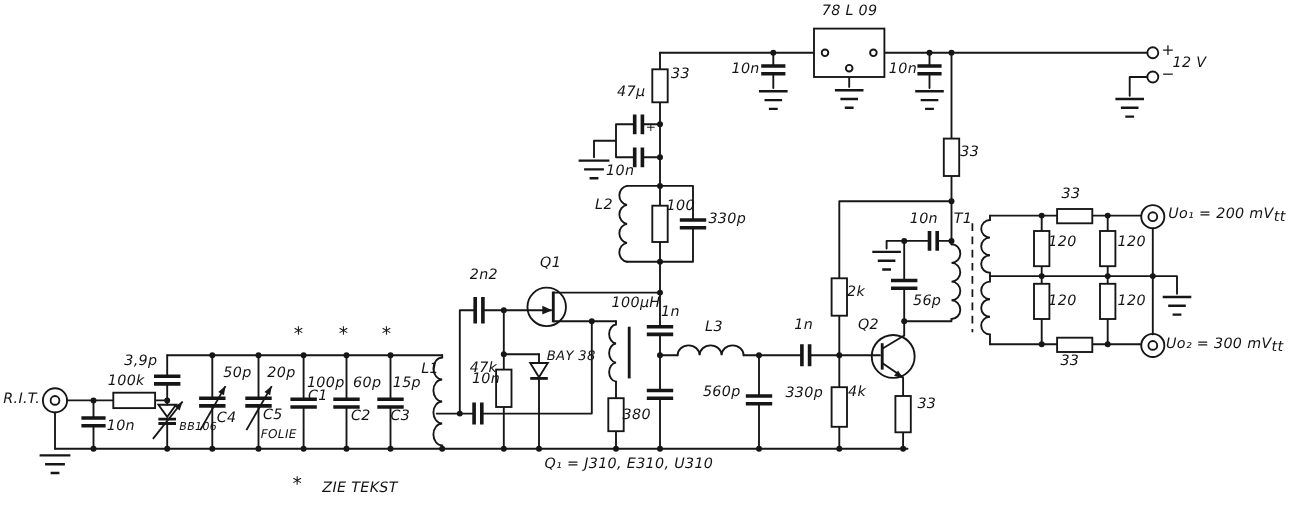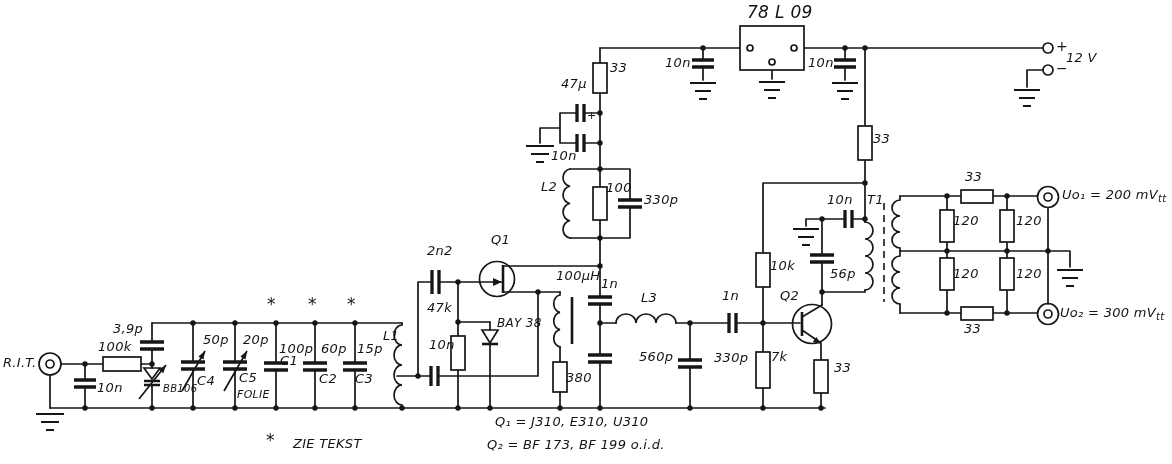--- a/index.html
+++ b/index.html
@@ -3,22 +3,22 @@
 <meta charset="utf-8">
 <title>VFO Schematic</title>
 <style>
   html,body{margin:0;padding:0;background:#ffffff;}
   .canvas{position:relative;width:1172px;height:464px;background:#ffffff;overflow:hidden;
           font-family:"DejaVu Sans",sans-serif;}
   svg.art{position:absolute;left:0;top:0;}
   .lbl{position:absolute;font:italic 13px "DejaVu Sans",sans-serif;color:#141414;
        white-space:nowrap;letter-spacing:.3px;line-height:1;}
   .s10{font-size:10px}.s11{font-size:11px}.s12{font-size:12px}
-  .s14{font-size:14px}.s15{font-size:17px}.s17{font-size:17px;font-style:normal}
-  .sub{font-size:10px;vertical-align:-3px}
+  .s14{font-size:14px}.s15{font-size:13px}.s17{font-size:17px;font-style:normal}
+  .sub{font-size:13px;vertical-align:-3px}
   .wire{stroke:#161616;stroke-width:1.7;fill:none;stroke-linecap:round}
   .thick{stroke:#161616;stroke-width:3.3;fill:none;stroke-linecap:butt}
   .mid{stroke:#161616;stroke-width:2.6;fill:none;stroke-linecap:butt}
   .box{fill:#ffffff;stroke:#161616;stroke-width:1.7}
   .dot{fill:#161616}
   .sym{fill:none;stroke:#161616;stroke-width:1.7}
   .fillb{fill:#161616;stroke:none}
   .gnd{stroke:#161616;stroke-width:2.2;fill:none}
   .dash{stroke:#161616;stroke-width:1.6;fill:none;stroke-dasharray:7 5}
 </style>
@@ -274,21 +274,21 @@
 <span class="lbl" style="left:321px;top:342px">60p</span>
 <span class="lbl" style="left:319px;top:372px">C2</span>
 <span class="lbl" style="left:357px;top:342px">15p</span>
 <span class="lbl" style="left:355px;top:372px">C3</span>
 <span class="lbl" style="left:383px;top:329px">L1</span>
 <span class="lbl s17" style="left:267px;top:296px">*</span>
 <span class="lbl s17" style="left:308px;top:296px">*</span>
 <span class="lbl s17" style="left:347px;top:296px">*</span>
 <span class="lbl" style="left:427px;top:244px">2n2</span>
 <span class="lbl" style="left:491px;top:233px">Q1</span>
-<span class="lbl" style="left:427px;top:301px">47k</span>
+<span class="lbl" style="left:427px;top:328px">47k</span>
 <span class="lbl" style="left:429px;top:338px">10n</span>
 <span class="lbl s12" style="left:497px;top:317px">BAY 38</span>
 <span class="lbl" style="left:566px;top:371px">380</span>
 <span class="lbl" style="left:556px;top:269px">100µH</span>
 <span class="lbl" style="left:601px;top:277px">1n</span>
 <span class="lbl" style="left:541px;top:180px">L2</span>
 <span class="lbl" style="left:606px;top:181px">100</span>
 <span class="lbl" style="left:644px;top:193px">330p</span>
 <span class="lbl" style="left:561px;top:77px">47µ</span>
 <span class="lbl s11" style="left:587px;top:110px">+</span>
@@ -297,35 +297,34 @@
 <span class="lbl" style="left:665px;top:56px">10n</span>
 <span class="lbl s15" style="left:747px;top:4px">78 L 09</span>
 <span class="lbl" style="left:808px;top:56px">10n</span>
 <span class="lbl s14" style="left:1056px;top:39px">+</span>
 <span class="lbl s14" style="left:1056px;top:61px">−</span>
 <span class="lbl" style="left:1066px;top:51px">12 V</span>
 <span class="lbl" style="left:873px;top:132px">33</span>
 <span class="lbl" style="left:827px;top:193px">10n</span>
 <span class="lbl" style="left:867px;top:193px">T1</span>
 <span class="lbl" style="left:830px;top:267px">56p</span>
-<span class="lbl" style="left:770px;top:259px">10k</span>
+<span class="lbl" style="left:770px;top:259px">2k</span>
 <span class="lbl" style="left:780px;top:289px">Q2</span>
 <span class="lbl" style="left:641px;top:291px">L3</span>
 <span class="lbl" style="left:639px;top:350px">560p</span>
 <span class="lbl" style="left:714px;top:351px">330p</span>
 <span class="lbl" style="left:722px;top:289px">1n</span>
-<span class="lbl" style="left:771px;top:350px">7k</span>
+<span class="lbl" style="left:771px;top:350px">4k</span>
 <span class="lbl" style="left:834px;top:361px">33</span>
 <span class="lbl" style="left:965px;top:170px">33</span>
 <span class="lbl" style="left:953px;top:214px">120</span>
 <span class="lbl" style="left:1016px;top:214px">120</span>
 <span class="lbl" style="left:953px;top:267px">120</span>
 <span class="lbl" style="left:1016px;top:267px">120</span>
 <span class="lbl" style="left:964px;top:322px">33</span>
 <span class="lbl" style="left:1062px;top:188px"><span>Uo₁ = 200 mV</span><span class="sub">tt</span></span>
 <span class="lbl" style="left:1060px;top:306px"><span>Uo₂ = 300 mV</span><span class="sub">tt</span></span>
 
 <span class="lbl s17" style="left:266px;top:432px">*</span>
 <span class="lbl" style="left:293px;top:437px">ZIE TEKST</span>
 <span class="lbl" style="left:495px;top:415px">Q₁ = J310, E310, U310</span>
-<span class="lbl" style="left:487px;top:438px">Q₂ = BF 173, BF 199 o.i.d.</span>
 
 </div>
 
 </body></html>

